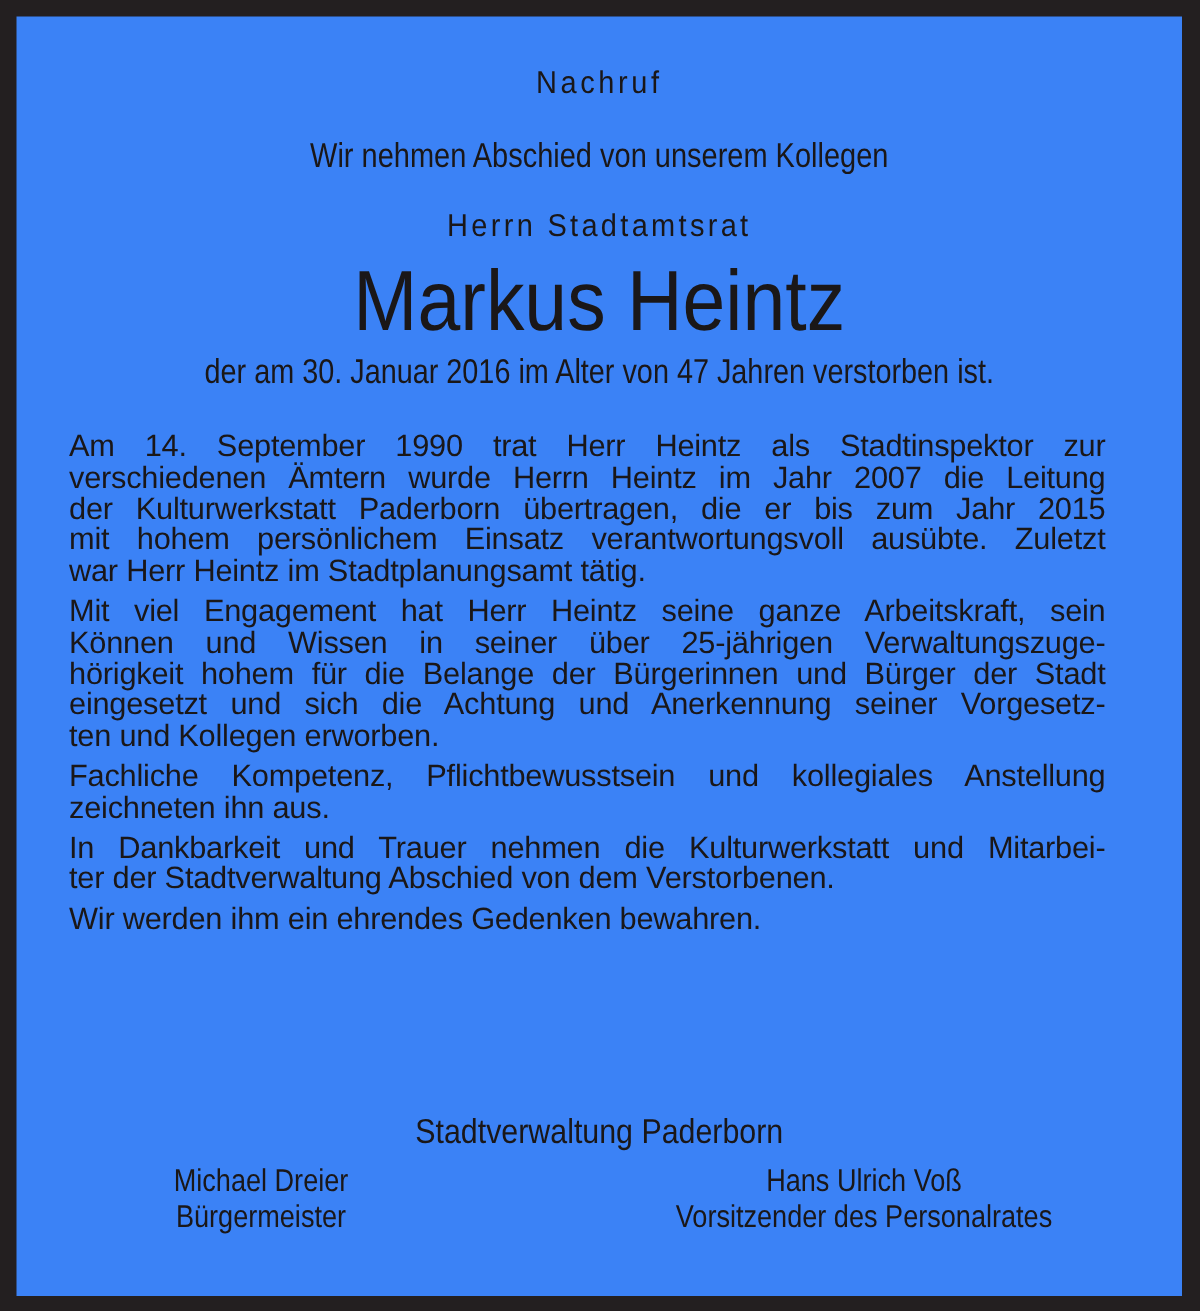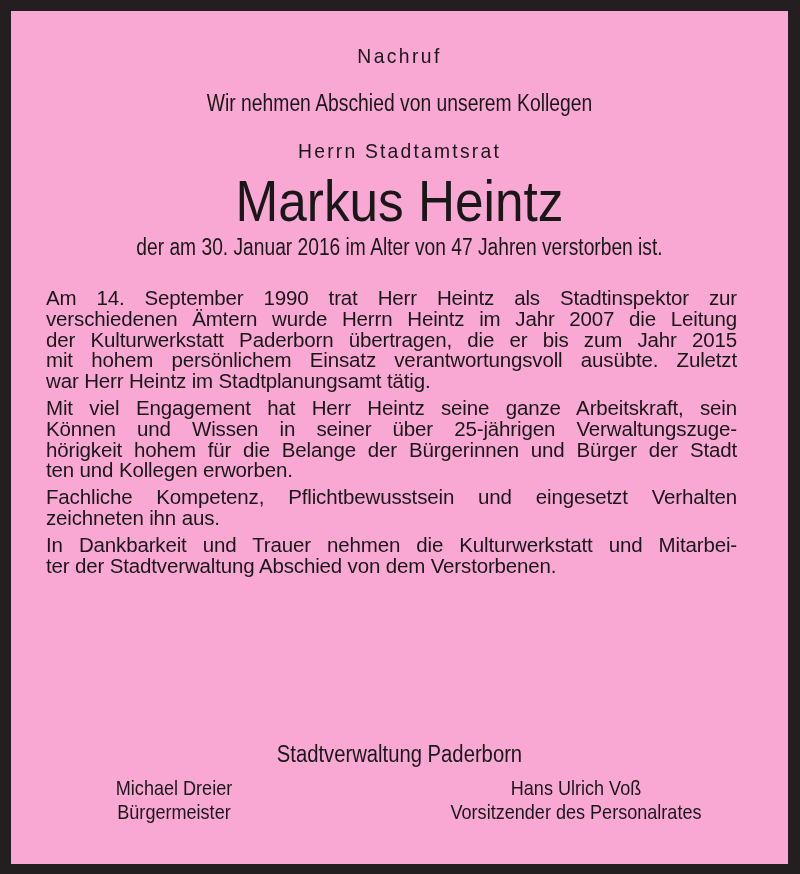--- a/index.html
+++ b/index.html
@@ -8,21 +8,21 @@
     background: #231f20;
     position: relative;
     overflow: hidden;
     font-family: "Liberation Sans", "DejaVu Sans", sans-serif;
     color: #1a1718;
   }
   .page {
     position: absolute;
     left: 11px; top: 11px;
     width: 777px; height: 853px;
-    background: #f9a8d4;
+    background: #3b82f6;
   }
   .abs { position: absolute; white-space: nowrap; }
   .center { left: 0; width: 777px; text-align: center; }
 
   .kicker {
     top: 33px;
     font-size: 21px;
     letter-spacing: 2.6px;
     transform: scaleX(0.92);
     font-weight: normal;
@@ -104,29 +104,33 @@
       <span class="ln">Am 14. September 1990 trat Herr Heintz als Stadtinspektor zur</span>
       <span class="ln">verschiedenen Ämtern wurde Herrn Heintz im Jahr 2007 die Leitung</span>
       <span class="ln">der Kulturwerkstatt Paderborn übertragen, die er bis zum Jahr 2015</span>
       <span class="ln">mit hohem persönlichem Einsatz verantwortungsvoll ausübte. Zuletzt</span>
       <span class="ln last">war Herr Heintz im Stadtplanungsamt tätig.</span>
     </p>
     <p>
       <span class="ln">Mit viel Engagement hat Herr Heintz seine ganze Arbeitskraft, sein</span>
       <span class="ln">Können und Wissen in seiner über 25-jährigen Verwaltungszuge-</span>
       <span class="ln">hörigkeit hohem für die Belange der Bürgerinnen und Bürger der Stadt</span>
+      <span class="ln">eingesetzt und sich die Achtung und Anerkennung seiner Vorgesetz-</span>
       <span class="ln last">ten und Kollegen erworben.</span>
     </p>
     <p>
-      <span class="ln">Fachliche Kompetenz, Pflichtbewusstsein und eingesetzt Verhalten</span>
+      <span class="ln">Fachliche Kompetenz, Pflichtbewusstsein und kollegiales Anstellung</span>
       <span class="ln last">zeichneten ihn aus.</span>
     </p>
     <p>
       <span class="ln">In Dankbarkeit und Trauer nehmen die Kulturwerkstatt und Mitarbei-</span>
       <span class="ln last">ter der Stadtverwaltung Abschied von dem Verstorbenen.</span>
+    </p>
+    <p>
+      <span class="ln last">Wir werden ihm ein ehrendes Gedenken bewahren.</span>
     </p>
   </div>
 
   <div class="abs center org">Stadtverwaltung Paderborn</div>
 
   <div class="sig sig-left">
     <span class="sname">Michael Dreier</span>
     <span class="srole">Bürgermeister</span>
   </div>
   <div class="sig sig-right">

